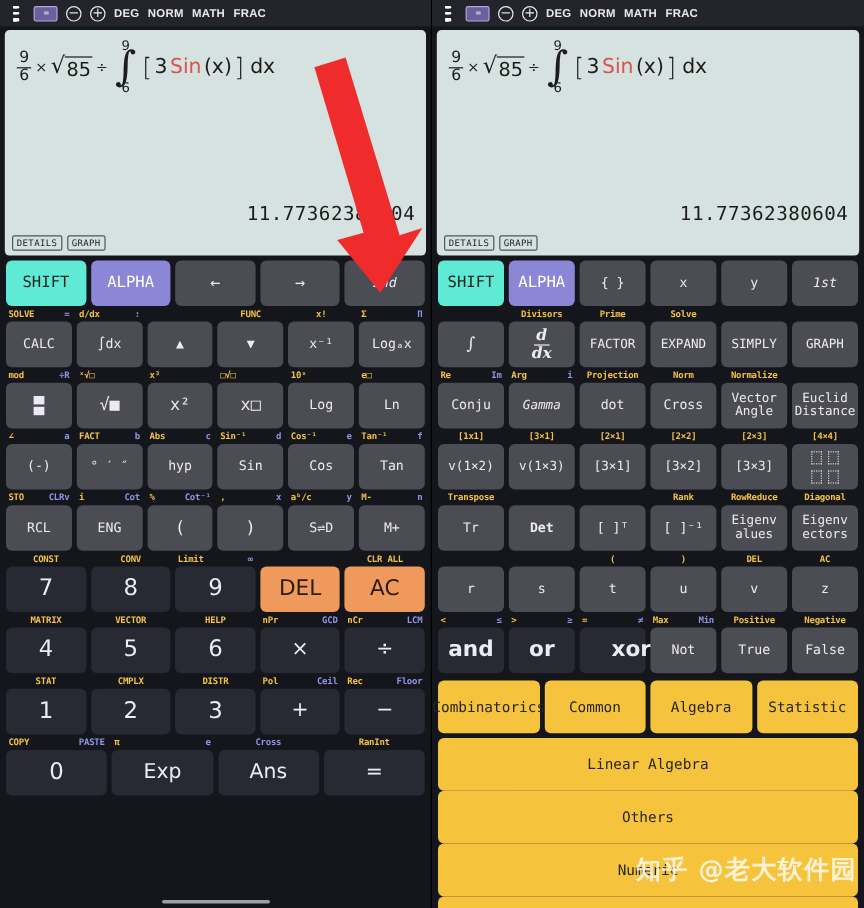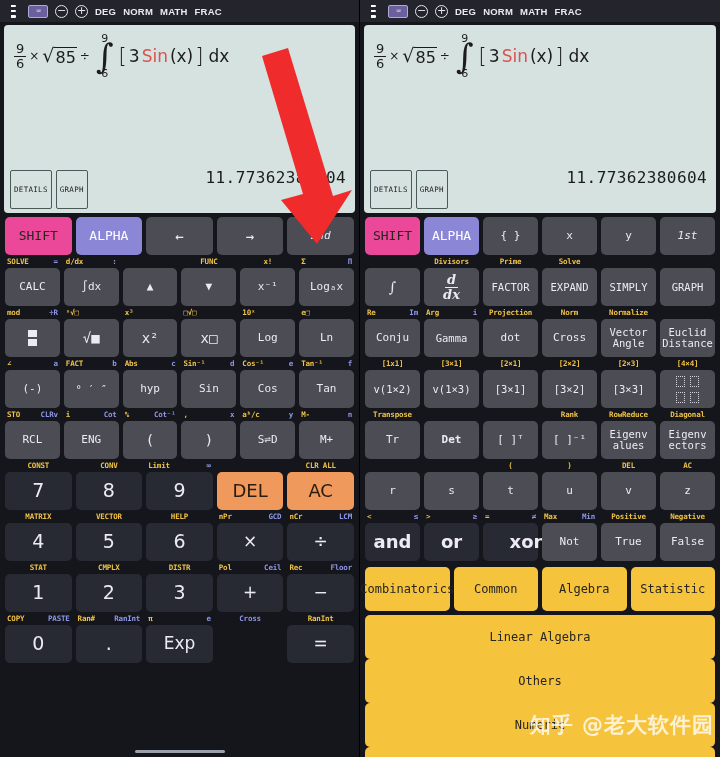--- a/index.html
+++ b/index.html
@@ -51,21 +51,21 @@
          margin:0 3px; line-height:1; }
   .intg .lim{ font-size:11px; }
   .intg .sym{ font-size:34px; line-height:.72; font-family:"DejaVu Serif",serif;
               font-style:italic; }
   .brk{ font-size:21px; font-weight:300; }
   .sinred{ color:#d9534f; }
   .result{ position:absolute; right:9px; bottom:26px; color:#1c1c1c;
            font-size:16px; letter-spacing:.4px;
            font-family:"DejaVu Sans Mono", monospace; }
   .dbtns{ position:absolute; left:6px; bottom:4px; display:flex; gap:4px; }
-  .dbtn{ border:1px solid #4a5a58; border-radius:2px; padding:14px 3px;
+  .dbtn{ border:1px solid #4a5a58; border-radius:2px; padding:1px 3px;
          font-size:7.5px; color:#1c1c1c; letter-spacing:.3px;
          font-family:"DejaVu Sans Mono",monospace;text-align:right; }
 
   
   .keypad{ flex:1; padding:4px 3px 0 3px; display:flex; flex-direction:column; }
   .krow{ display:flex; flex:0 0 auto; }
   .kcell{ flex:1 1 0; min-width:0; display:flex; flex-direction:column;
           align-items:stretch; padding:0 2px; }
   .sublabels{ height:13px; display:flex; align-items:center;
               justify-content:space-between; padding:0 2px; }
@@ -75,21 +75,21 @@
   .sl.y{ color:#f0c246; }
   .sl.b{ color:#8e96e8; }
   .key{ border-radius:5px; background:#4c4c55; color:#eceaf2;
         display:flex; align-items:center; justify-content:center; text-align:center;
         font-size:14px; line-height:1.03; height:38px;
         font-family:"DejaVu Sans Mono", monospace; }
   .key.small{ font-size:11px; }
   .key.xs{ font-size:10.5px; }
   .key.num{ background:#282a33; font-size:19px; font-family:"DejaVu Sans",sans-serif;}
   .key.num.op{ font-size:17px; }
-  .key.shift{ background:#ec4899; color:#262521; font-size:13px; }
+  .key.shift{ background:#5eead4; color:#262521; font-size:13px; }
   .key.alpha{ background:#8c86d6; color:#fff; font-size:13px; }
   .key.orange{ background:#ef9a5c; color:#2b1c10; font-size:18px;
                font-family:"DejaVu Sans",sans-serif;}
   .key.yellow{ background:#f6c33c; color:#262521; font-size:12px; }
   .key.dark{ background:#282a33; font-size:18px; font-weight:bold;
              font-family:"DejaVu Sans",sans-serif;}
   .key.ital{ font-style:italic; }
   .key.bigh{ height:44px; }
   .key.serif{ font-family:"DejaVu Serif",serif; }
 
@@ -549,39 +549,33 @@
             <div class="sublabels">
               <span class="sl y">COPY</span>
               <span class="sl b">PASTE</span>
             </div>
             <div class="key num">
               <span style="white-space: pre-line;">0</span>
             </div>
           </div>
           <div class="kcell">
             <div class="sublabels">
-              <span class="sl y">Ran#</span>
-              <span class="sl b">RanInt</span>
-            </div>
-            <div class="key num">
-              <span style="white-space: pre-line;">.</span>
-            </div>
-          </div>
-          <div class="kcell">
-            <div class="sublabels">
               <span class="sl y">π</span>
               <span class="sl b">e</span>
             </div>
             <div class="key num op">
               <span style="white-space: pre-line;">Exp</span>
             </div>
           </div>
           <div class="kcell">
             <div class="sublabels center">
               <span class="sl b">Cross</span>
+            </div>
+            <div class="key num op">
+              <span style="white-space: pre-line;">Ans</span>
             </div>
           </div>
           <div class="kcell">
             <div class="sublabels center">
               <span class="sl y">RanInt</span>
             </div>
             <div class="key num op">
               <span style="white-space: pre-line;">=</span>
             </div>
           </div>
@@ -729,21 +723,21 @@
             <div class="key small">
               <span style="white-space: pre-line;">Conju</span>
             </div>
           </div>
           <div class="kcell">
             <div class="sublabels">
               <span class="sl y">Arg</span>
               <span class="sl b">i</span>
             </div>
             <div class="key xs">
-              <span style="white-space: pre-line;">Gamma</span>
+              <span style="white-space: pre-line; font-style: italic;">Gamma</span>
             </div>
           </div>
           <div class="kcell">
             <div class="sublabels center">
               <span class="sl y">Projection</span>
             </div>
             <div class="key small">
               <span style="white-space: pre-line;">dot</span>
             </div>
           </div>

